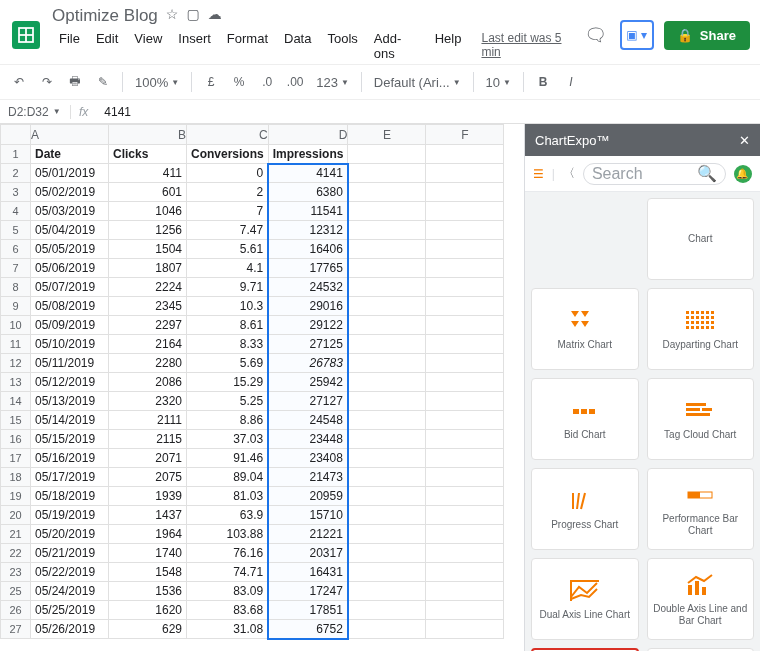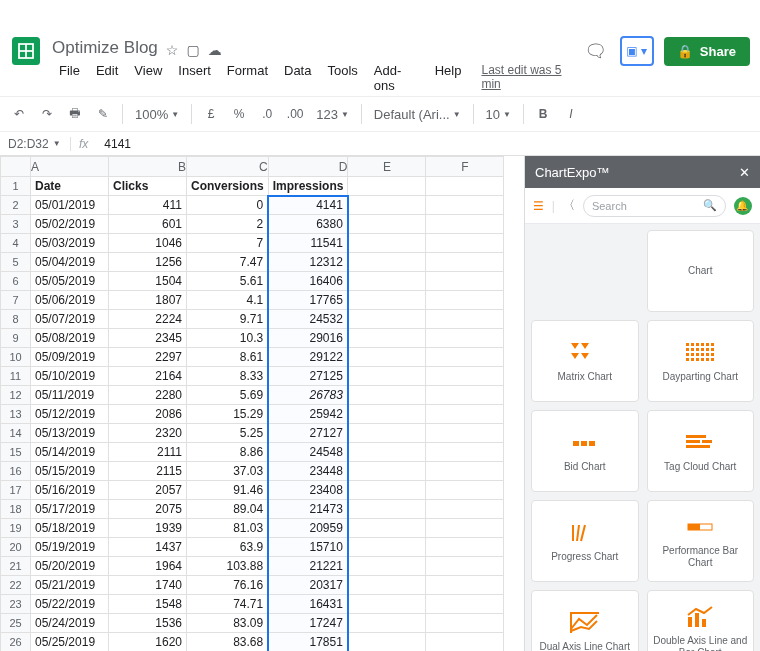--- a/index.html
+++ b/index.html
@@ -1,21 +1,21 @@
 <!DOCTYPE html>
 <html><head>
 <meta charset="utf-8">
 <style>
   * { box-sizing: border-box; margin: 0; padding: 0; }
   body { font-family: Arial, sans-serif; font-size: 12px; background: #fff; width: 760px; height: 651px; overflow: hidden; color: #202124; }
   .topbar { display: flex; align-items: center; padding: 6px 10px 0 10px; }
   .logo { width: 32px; height: 32px; display: flex; align-items: center; justify-content: center; margin-right: 10px; }
   .logo svg { width: 28px; height: 28px; }
   .title-area { flex: 1; }
-  .title-row { display: flex; align-items: flex-end; gap: 8px; margin-top: 32px; }
+  .title-row { display: flex; align-items: flex-start; gap: 8px; }
   .doc-title { font-size: 17px; color: #5f6368; }
   .title-icon { color: #5f6368; font-size: 14px; cursor: pointer; }
   .menu-row { display: flex; gap: 2px; margin-top: 2px; }
   .menu-item { font-size: 13px; color: #202124; padding: 3px 7px; cursor: pointer; }
   .last-edit { color: #5f6368; text-decoration: underline; font-size: 12px; margin-left: 6px; padding: 3px 5px; }
   .top-actions { display: flex; align-items: center; gap: 10px; margin-left: auto; }
   .icon-btn { display:flex; align-items:center; justify-content:center; width: 28px; height: 28px; border: none; background: none; color: #5f6368; cursor: pointer; font-size: 18px; }
   .present-btn { border: 2px solid #4285f4; border-radius: 4px; width: 34px; height: 30px; display: flex; align-items: center; justify-content: center; color: #4285f4; cursor: pointer; }
   .share-btn { background: #1e8e3e; color: #fff; border: none; border-radius: 4px; padding: 7px 14px; font-weight: bold; font-size: 13px; cursor: pointer; display: flex; align-items: center; gap: 6px; }
   .toolbar { display: flex; align-items: center; border-top: 1px solid #eee; border-bottom: 1px solid #eee; height: 36px; padding: 0 6px; gap: 2px; }
@@ -39,21 +39,21 @@
   .colB, .colC, .colD { width: 78px; text-align: right; }
   .colE, .colF { width: 78px; }
   .hdr { text-align: left; font-weight: bold; }
   .sel-top { border-top: 2px solid #1a73e8 !important; }
   .sel-bottom { border-bottom: 2px solid #1a73e8 !important; }
   .sel-left { border-left: 2px solid #1a73e8 !important; }
   .sel-right { border-right: 2px solid #1a73e8 !important; }
   .panel { width: 236px; background: #f1f3f4; display: flex; flex-direction: column; border-left: 1px solid #dadce0; }
   .panel-header { background: #5f6368; color: #fff; height: 32px; display: flex; align-items: center; padding: 0 10px; justify-content: space-between; font-size: 13px; }
   .panel-tools { background: #fff; height: 36px; display: flex; align-items: center; padding: 0 8px; gap: 8px; border-bottom: 1px solid #e8eaed; }
-  .panel-search { flex: 1; border: 1px solid #dadce0; border-radius: 12px; height: 22px; display: flex; align-items: center; padding: 0 8px; color: #9aa0a6; font-size: 11px; }
+  .panel-search { flex: 1; border: 1px solid #dadce0; border-radius: 12px; height: 22px; display: flex; align-items: center; padding: 0 8px; color: #9aa0a6; font-size: 16px; }
   .bell { width: 18px; height: 18px; background: #34a853; border-radius: 50%; display: flex; align-items: center; justify-content: center; color: #fff; font-size: 10px; }
   .chart-grid { flex: 1; overflow-y: auto; padding: 6px; display: grid; grid-template-columns: 1fr 1fr; gap: 8px; }
   .chart-card { background: #fff; border: 1px solid #e0e0e0; border-radius: 4px; height: 82px; display: flex; flex-direction: column; align-items: center; justify-content: center; gap: 4px; cursor: pointer; }
   .chart-card.highlight { border: 2px solid #d93025; }
   .chart-icon { width: 36px; height: 28px; display: flex; align-items:center; justify-content:center; }
   .chart-icon svg { width: 36px; height: 28px; }
   .chart-label { font-size: 10px; color: #5f6368; text-align: center; line-height: 1.2; padding: 0 4px; }
 </style>
 </head>
 <body>
@@ -294,21 +294,21 @@
             <td class="colA">05/15/2019</td>
             <td class="colB">2115</td>
             <td class="colC">37.03</td>
             <td class="colD sel-left sel-right" style="background:#e8f0fe33;">23448</td>
             <td class="colE"></td>
             <td class="colF"></td>
           </tr>
           <tr>
             <th class="row-header">17</th>
             <td class="colA">05/16/2019</td>
-            <td class="colB">2057</td>
+            <td class="colB">2071</td>
             <td class="colC">91.46</td>
             <td class="colD sel-left sel-right" style="background:#e8f0fe33;">23408</td>
             <td class="colE"></td>
             <td class="colF"></td>
           </tr>
           <tr>
             <th class="row-header">18</th>
             <td class="colA">05/17/2019</td>
             <td class="colB">2075</td>
             <td class="colC">89.04</td>

